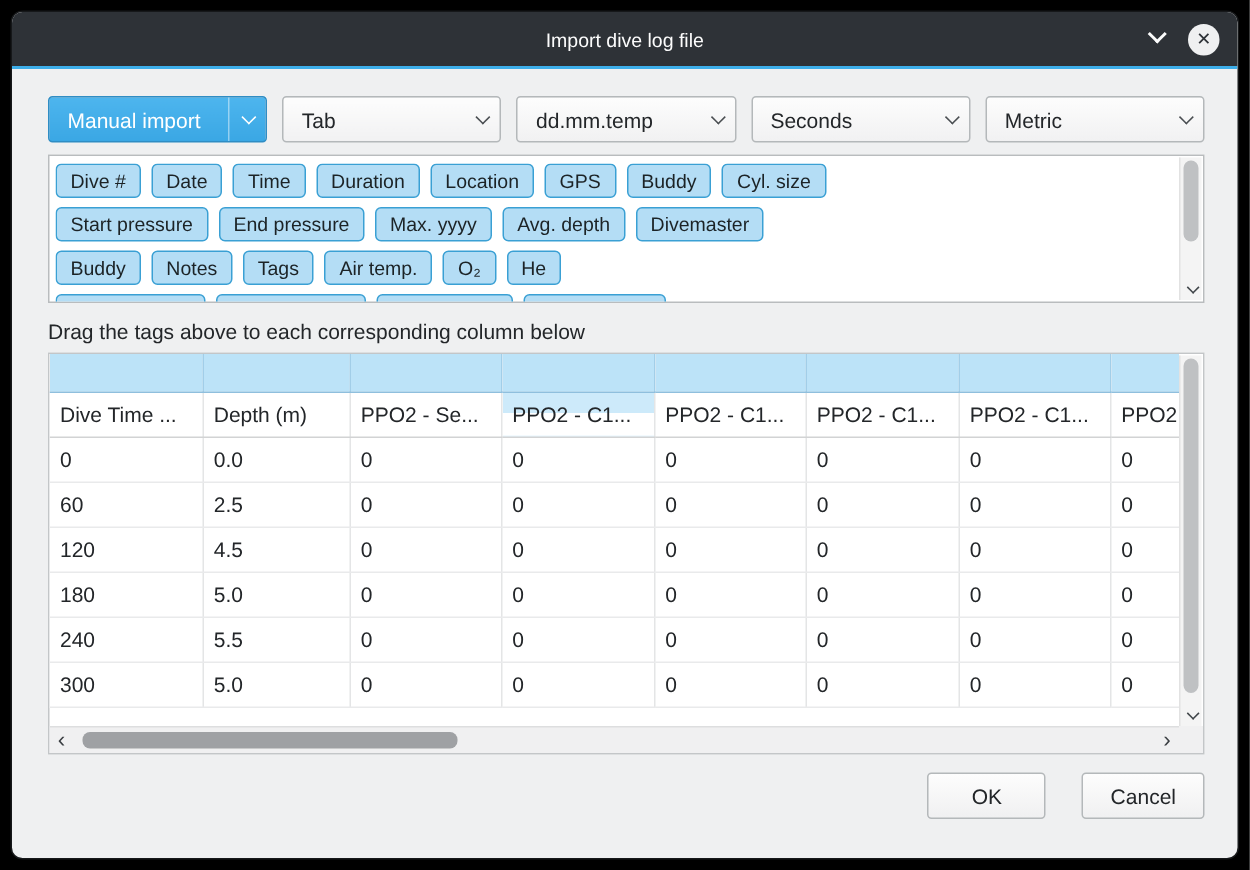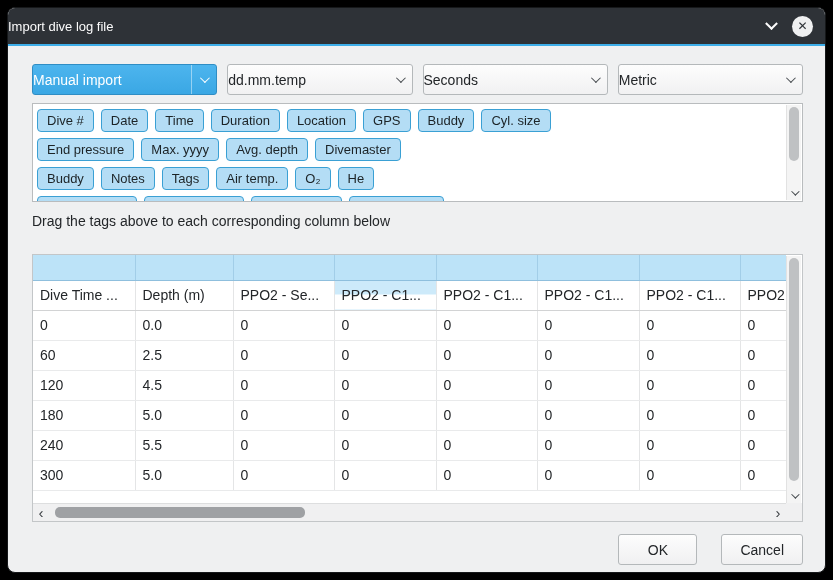--- a/index.html
+++ b/index.html
@@ -3,37 +3,37 @@
 <meta charset="utf-8">
 <style>
   * { margin:0; padding:0; box-sizing:border-box; }
   html,body { width:833px; height:580px; overflow:hidden; background:#000;
     font-family:"Liberation Sans","DejaVu Sans",sans-serif; }
   .window { position:absolute; left:7px; top:7px; width:819px; height:566px;
     border-radius:8px; overflow:hidden; background:#eff0f1; border:1px solid #16181a; }
 
   
   .titlebar { height:36px; background:#2e3237; position:relative;
-    display:flex; align-items:center; justify-content:flex-start; }
+    display:flex; align-items:center; justify-content:center; }
   .titlebar-title { color:#fcfcfc; font-size:13px; }
   .titlebar-controls { position:absolute; right:12px; top:0; height:36px;
     display:flex; align-items:center; gap:16px; }
   .shade-caret { display:inline-block; width:9px; height:9px;
     border-right:2px solid #fcfcfc; border-bottom:2px solid #fcfcfc;
     transform:rotate(45deg) translate(-2px,-2px); }
   .close-btn { width:21px; height:21px; border-radius:50%; background:#eff0f1;
     color:#2e3237; font-size:12px; font-weight:bold; display:flex;
     align-items:center; justify-content:center; cursor:pointer; }
   .accent-line { height:2px; background:#3daee9; }
 
   
   .combo-row { display:flex; gap:10px; margin:18px 22px 0 24px; }
   .combo { flex:1; height:31px; border:1px solid #b4b8ba; border-radius:3px;
     background:linear-gradient(#fdfdfd,#f1f1f2); display:flex; align-items:center;
-    padding:0 9px 0 0; font-size:14px; color:#232629; }
+    padding:0 9px 0 12px; font-size:14px; color:#232629; }
   .combo-label { flex:1; white-space:nowrap; overflow:hidden; }
   .caret { display:inline-block; width:7px; height:7px;
     border-right:1.6px solid #4a4e52; border-bottom:1.6px solid #4a4e52;
     transform:rotate(45deg) translateY(-2px); }
   .combo-sep { display:none; }
   .combo-active { background:linear-gradient(#4db5ee,#3aa7e4); border-color:#2f8dc4; color:#fff; }
   .combo-active .combo-label { color:#fff; }
   .combo-active .combo-sep { display:block; width:1px; height:29px;
     background:rgba(255,255,255,0.45); margin:0 8px 0 4px; }
   .combo-active .caret { border-color:#fff; }
@@ -55,21 +55,21 @@
   .sb-btn { position:absolute; display:flex; align-items:center; justify-content:center; }
   .vsb .sb-btn { left:0; right:0; bottom:0; height:15px; }
   .sb-caret-down { display:inline-block; width:6px; height:6px;
     border-right:1.6px solid #41464a; border-bottom:1.6px solid #41464a;
     transform:rotate(45deg) translateY(-2px); }
 
   
   .instruction { margin:11px 22px 0 24px; font-size:14px; color:#232629; }
 
   
-  .table-panel { margin:25px 22px 0 24px; height:268px; background:#fff;
+  .table-panel { margin:6px 22px 0 24px; height:268px; background:#fff;
     border:1px solid #c3c6c8; position:relative; overflow:hidden; }
   .table-clip { position:absolute; left:0; top:0; right:16px; bottom:18px; overflow:hidden; }
   table { border-collapse:collapse; table-layout:fixed; background:#fff; }
   td,th { font-size:14px; font-weight:normal; text-align:left; color:#232629;
     padding:0 7px; height:30px; border-right:1px solid #e4e5e6;
     border-bottom:1px solid #e9eaeb; white-space:nowrap; overflow:hidden; }
   .drop-row td { height:25px; background:#bce3f8; border-right:1px solid #a2cee8;
     border-bottom:1px solid #8fbfdd; }
   .head-row th { border-bottom:1px solid #d2d3d4; }
   th.drop-indicator { background:linear-gradient(#cdeafa 0,#cdeafa 48%,#ffffff 48%); }
@@ -104,20 +104,24 @@
   </div>
   <div class="accent-line"></div>
 
   <div class="combo-row">
       <div class="combo combo-active">
         <span class="combo-label">Manual import</span>
         <span class="combo-sep"></span>
         <span class="caret"></span>
       </div>
       <div class="combo">
+        <span class="combo-label">Tab</span>
+        <span class="caret"></span>
+      </div>
+      <div class="combo">
         <span class="combo-label">dd.mm.temp</span>
         <span class="caret"></span>
       </div>
       <div class="combo">
         <span class="combo-label">Seconds</span>
         <span class="caret"></span>
       </div>
       <div class="combo">
         <span class="combo-label">Metric</span>
         <span class="caret"></span>
@@ -130,20 +134,21 @@
           <span class="tag">Dive #</span>
           <span class="tag">Date</span>
           <span class="tag">Time</span>
           <span class="tag">Duration</span>
           <span class="tag">Location</span>
           <span class="tag">GPS</span>
           <span class="tag">Buddy</span>
           <span class="tag">Cyl. size</span>
         </div>
         <div class="tag-row">
+          <span class="tag">Start pressure</span>
           <span class="tag">End pressure</span>
           <span class="tag">Max. yyyy</span>
           <span class="tag">Avg. depth</span>
           <span class="tag">Divemaster</span>
         </div>
         <div class="tag-row">
           <span class="tag">Buddy</span>
           <span class="tag">Notes</span>
           <span class="tag">Tags</span>
           <span class="tag">Air temp.</span>

